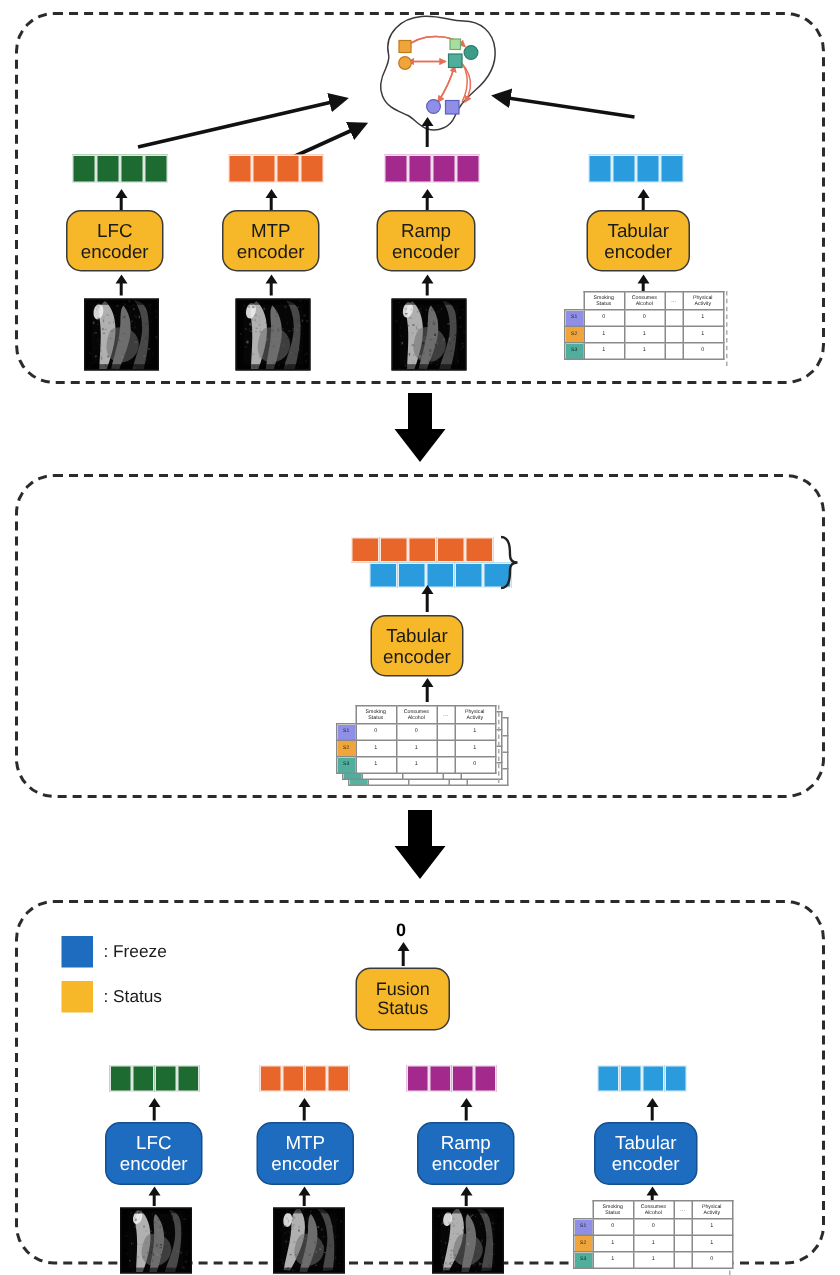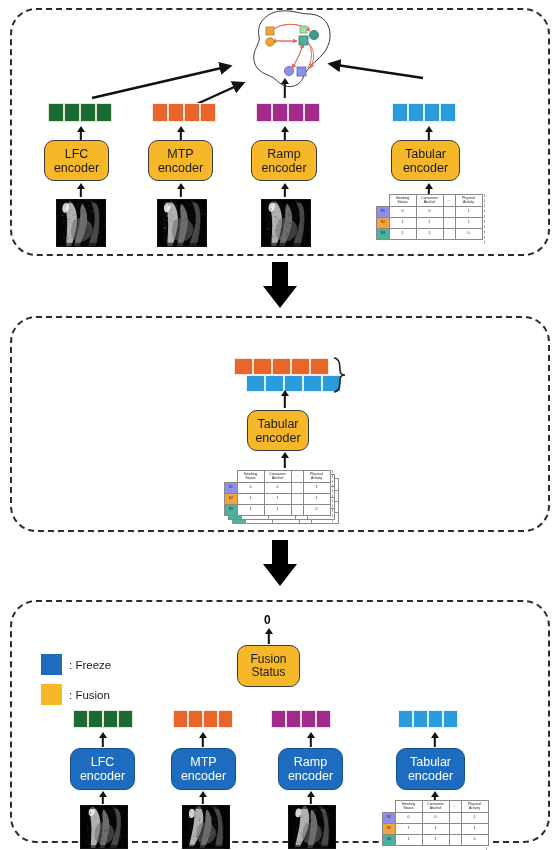--- a/index.html
+++ b/index.html
@@ -746,28 +746,28 @@
     <div style="position:absolute;left:108px;top:0;width:0;height:52px;border-left:1px dashed #aaa;"></div>
   </div>
 
   <div style="position:absolute;left:263px;top:540px;width:34px;height:46px;">
     <div style="position:absolute;left:9px;top:0;width:16px;height:26px;background:#000;"></div>
     <div style="position:absolute;left:0;top:24px;width:0;height:0;border-left:17px solid transparent;border-right:17px solid transparent;border-top:22px solid #000;"></div>
   </div>
 
   <div class="panel" style="left:10px;top:600px;width:540px;height:243px;"></div>
 
-  <div class="legend" style="left:41px;top:624px;margin-top:30px;">
+  <div class="legend" style="left:41px;top:624px;">
     <div class="row">
       <div class="sw" style="background:#1D6CC0;"></div>
       <div class="lbl">: Freeze</div>
     </div>
     <div class="row">
       <div class="sw" style="background:#F6B728;"></div>
-      <div class="lbl">: Fusion</div>
+      <div class="lbl">: Status</div>
     </div>
   </div>
 
   <div class="outnum" style="left:264px;top:613px;">0</div>
   <div class="uparrow" style="left:264px;top:628px;width:10px;height:16px;">
     <div class="head"></div>
       <div class="shaft" style="top:5px;width:2.4px;height:11px;"></div>
     </div>
 
   <div class="encbox enc-train" style="left:237px;top:645px;width:63px;height:42px;font-size:12px;">

